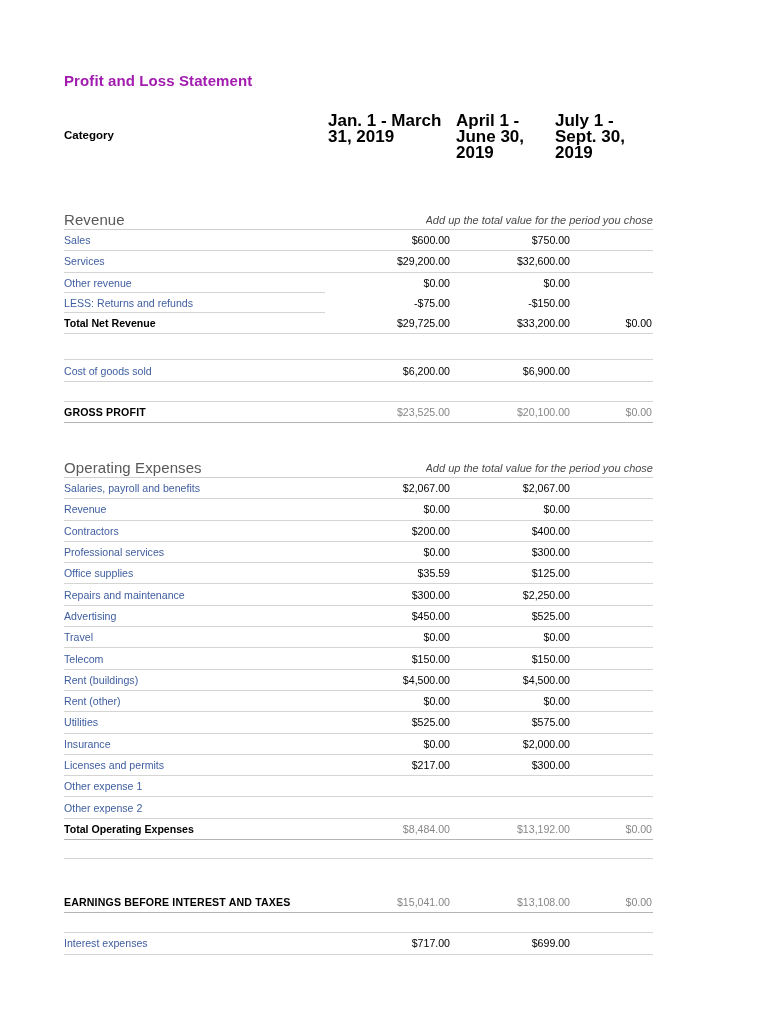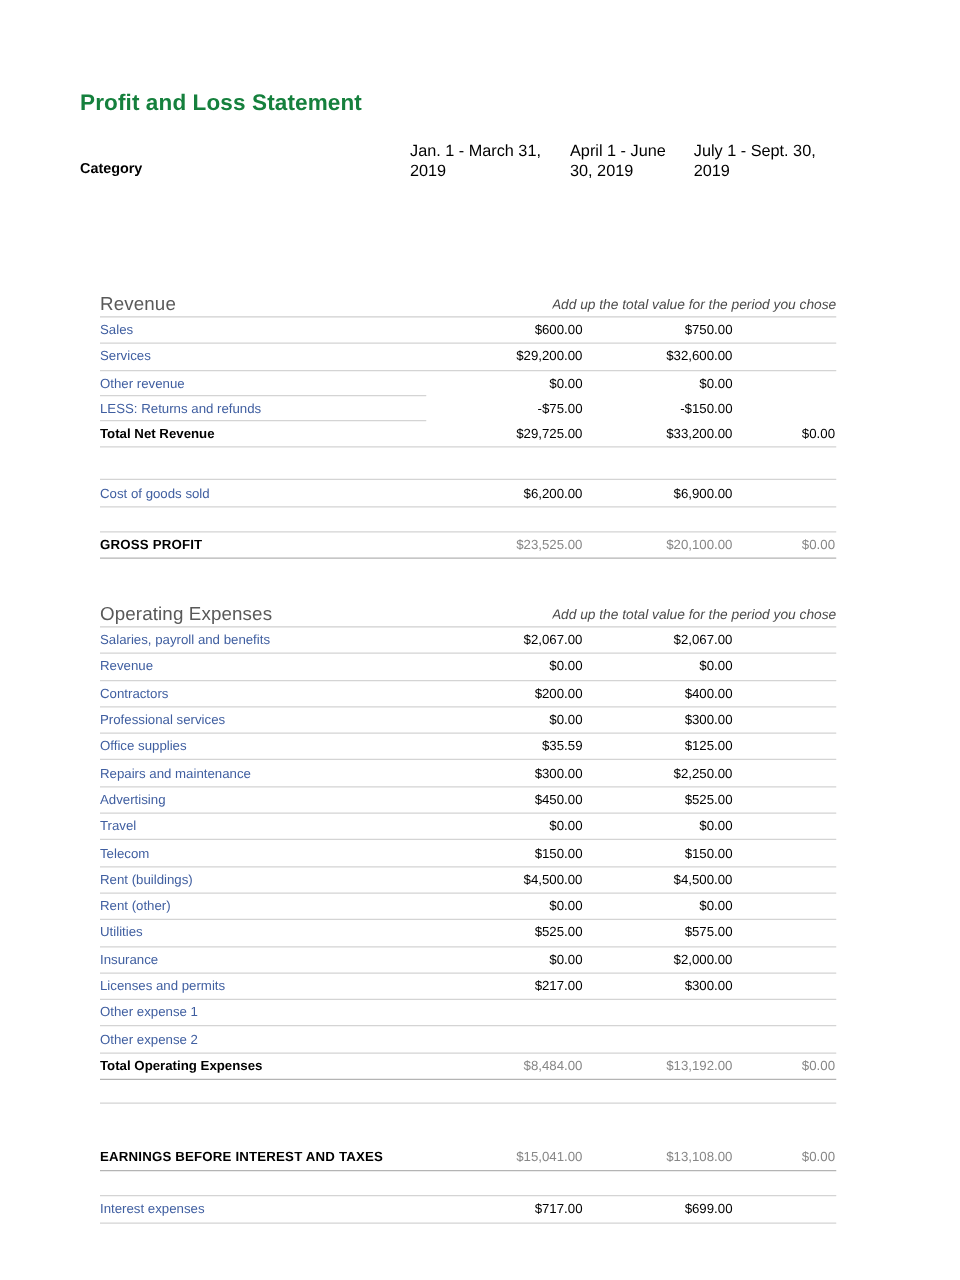--- a/index.html
+++ b/index.html
@@ -29,23 +29,23 @@
     left: 64px;
     top: 0;
     width: 589px;
   }
 
   
   .doc-title {
     position: absolute;
     left: 0;
     top: 72px;
-    font-size: 18px;
-    font-weight: bold;
-    color: #15803d;
+    font-size: 15px;
+    font-weight: bold;
+    color: #a21caf;
     letter-spacing: 0.1px;
     white-space: nowrap;
   }
 
   
   .col-head-band {
     position: absolute;
     left: 0;
     top: 111px;
     width: 589px;
@@ -56,35 +56,34 @@
     left: 0;
     top: 18px;
     font-size: 11.5px;
     font-weight: bold;
     color: #000000;
     white-space: nowrap;
   }
   .period-head {
     position: absolute;
     top: 2px;
-    font-size: 13px;
-    font-weight: normal;
+    font-size: 17px;
+    font-weight: bold;
     color: #000000;
     line-height: 16px;
   }
   .period-head.c1 { left: 264px; width: 122px; }
   .period-head.c2 { left: 392px; width: 98px; }
   .period-head.c3 { left: 491px; width: 98px; }
 
   
   .block {
     position: absolute;
-    left: 16px;
+    left: 0;
     width: 589px;
-    margin-top: 24px;
   }
 
   .section-head-row {
     position: relative;
     height: 26px;
     border-bottom: 1px solid #cfcfcf;
   }
   .section-title {
     position: absolute;
     left: 0;

